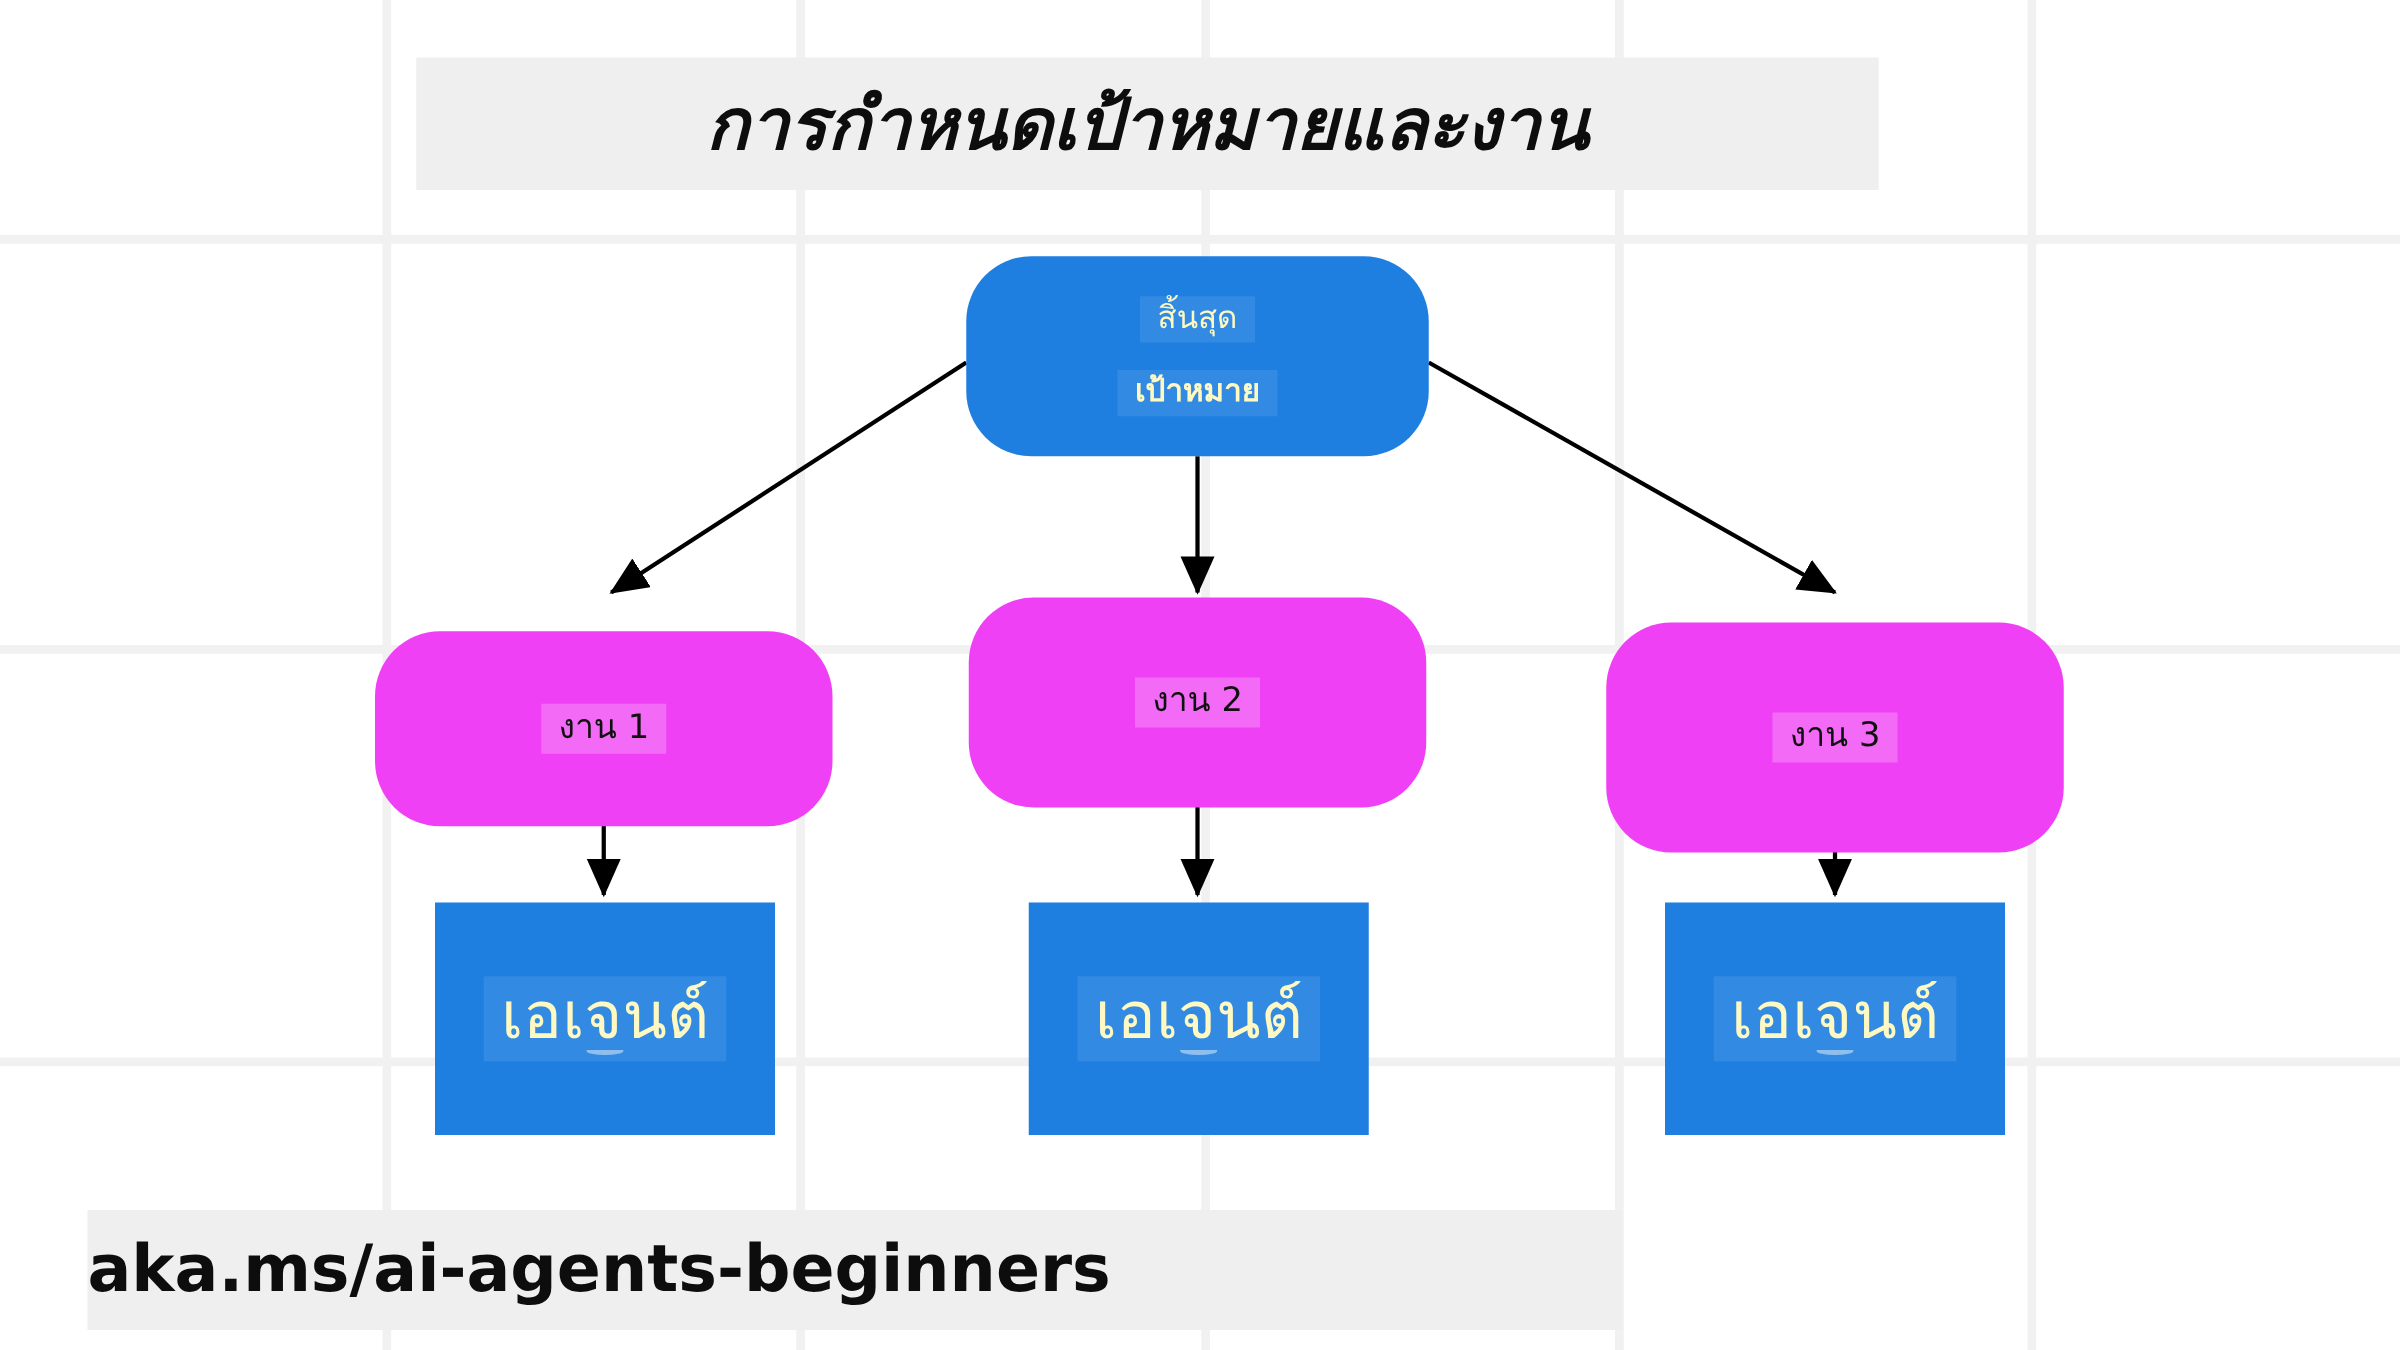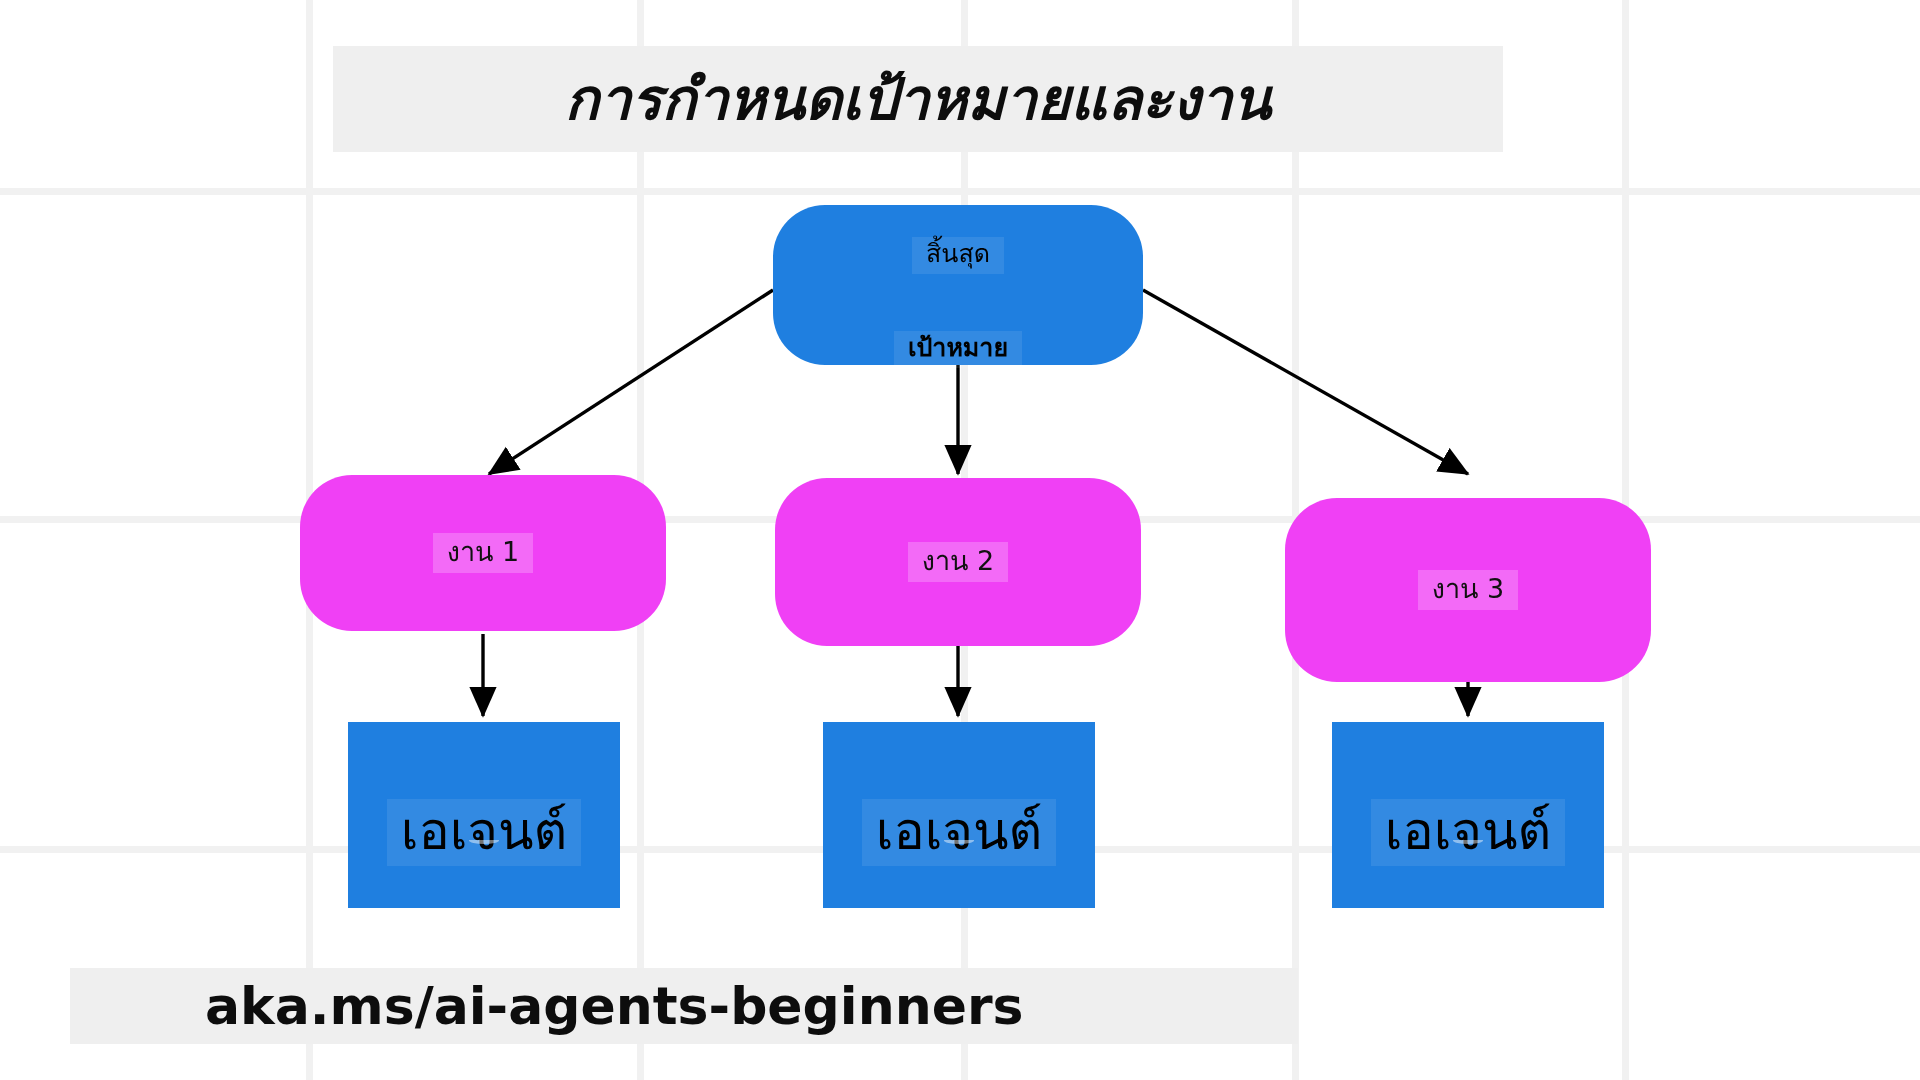--- a/index.html
+++ b/index.html
@@ -44,21 +44,21 @@
     background:#1f7fe0;
     border-radius:0px;
   }
   
   .chip {
     display:inline-block;
     padding:3px 14px 5px 14px;
     line-height:1.15;
     white-space:nowrap;
   }
-  .chip-on-blue  { color:#000000; background:rgba(255,255,255,0.09);margin-top:35px; }
+  .chip-on-blue  { color:#fef9c3; background:rgba(255,255,255,0.09); }
   .chip-on-pink  { color:#111111; background:rgba(255,255,255,0.22); }
 
   .goal-line1 { font-size:25px; margin-bottom:22px; }
   .goal-line2 { font-size:25px;font-weight:bold; }
   .task-label { font-size:27px; }
   .agent-label{ font-size:52px; }
 
   
   .agent-ghost{
     position:absolute;
@@ -91,23 +91,22 @@
   #title-banner {
     left:333px; top:46px;
     width:1170px; height:106px;
     justify-content:center;
     font-style:italic;
   }
   #title-text { font-size:57px; font-weight:700; letter-spacing:0px; }
 
   #url-banner {
     left:70px; top:968px;
-    width:1228px; height:76px;
+    width:1228px; height:96px;
     justify-content:flex-start;
-    padding-left:135px;
   }
   #url-text { font-size:52px; font-weight:700; }
 </style>
 </head>
 <body>
 
 <div id="stage">
 
   <div id="grid">
     <div class="gline-v" style="left:306px;"></div>
@@ -140,21 +139,21 @@
     <line x1="1468" y1="634" x2="1468" y2="716" stroke="#000000" stroke-width="3.4" marker-end="url(#arw)"></line>
   </svg>
 
   <div id="deco-circle"></div>
 
   <div class="node node-goal" style="left:773px; top:205px; width:370px; height:160px;">
     <span class="chip chip-on-blue goal-line1">สิ้นสุด</span>
     <span class="chip chip-on-blue goal-line2">เป้าหมาย</span>
   </div>
 
-  <div class="node node-task" style="left:300px; top:475px; width:366px; height:156px;">
+  <div class="node node-task" style="left:300px; top:505px; width:366px; height:156px;">
     <span class="chip chip-on-pink task-label">งาน 1</span>
   </div>
 
   <div class="node node-task" style="left:775px; top:478px; width:366px; height:168px;">
     <span class="chip chip-on-pink task-label">งาน 2</span>
   </div>
 
   <div class="node node-task" style="left:1285px; top:498px; width:366px; height:184px;">
     <span class="chip chip-on-pink task-label">งาน 3</span>
   </div>

